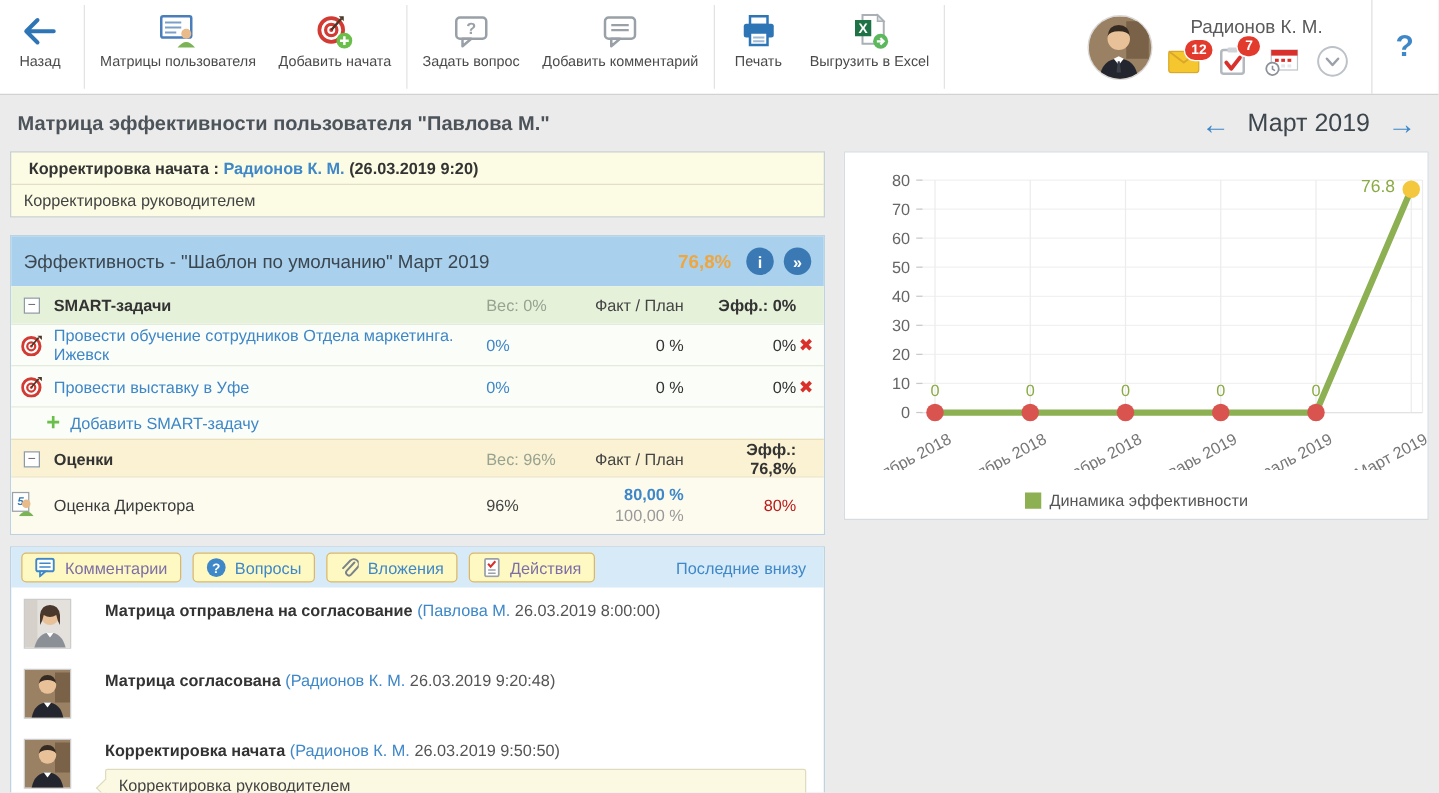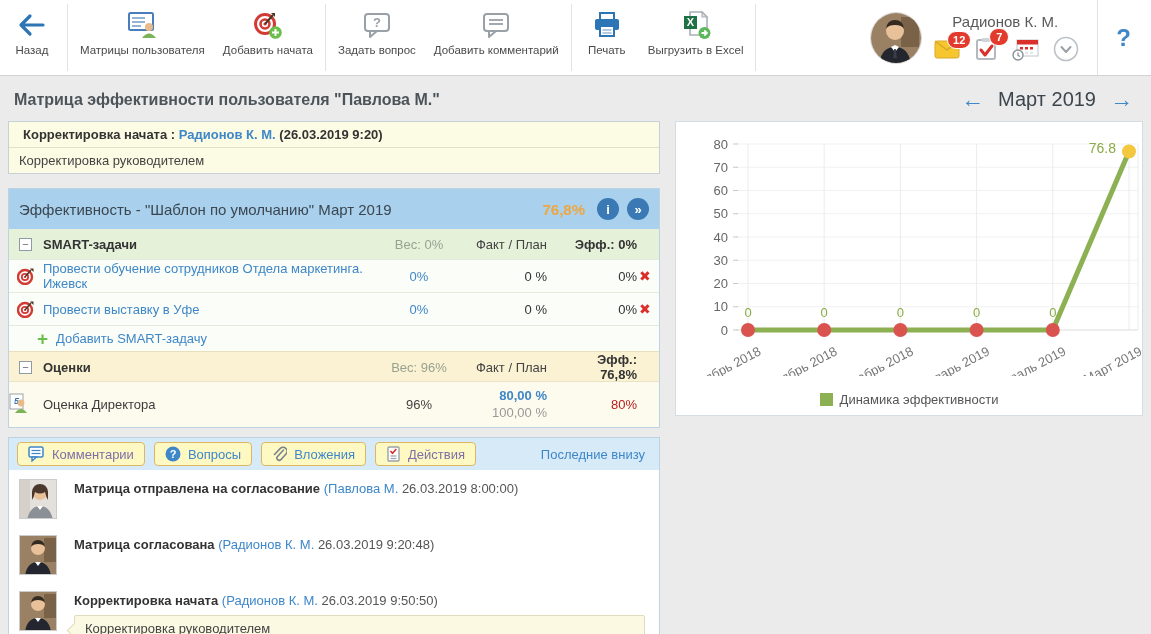--- a/index.html
+++ b/index.html
@@ -45,21 +45,21 @@
   .m-title { font-size:15px; color:#3b4650; }
   .m-right { margin-left:auto; display:flex; align-items:center; gap:8px; }
   .m-value { color:#efa63e; font-weight:bold; font-size:15px; margin-right:4px; }
   .circle-btn { width:22px; height:22px; border-radius:50%; background:#3a79b3; color:#fff; font-size:13px; font-weight:bold; display:flex; align-items:center; justify-content:center; cursor:pointer; }
   .row-grid { display:grid; grid-template-columns:34px 1fr 60px 112px 76px 22px; align-items:center; font-size:13px; }
   .sec-header { height:30px; }
   .sec-header.smart { background:#e6f1da; }
   .sec-header.grades { background:#faf2d2; border-top:1px solid #e8dfbd; }
   .collapse-box { width:13px; height:13px; border:1px solid #8f9ba3; background:#fff; color:#667; font-size:11px; line-height:11px; text-align:center; margin-left:10px; cursor:pointer; }
   .sec-name { font-weight:bold; color:#333; }
-  .col-weight { text-align:center; }
+  .col-weight { text-align:left; }
   .col-fp { text-align:right; padding-right:14px; }
   .col-eff { text-align:right; font-weight:bold; color:#333; }
   .hdr-gray { color:#98a290; font-weight:normal; }
   .hdr-dark { color:#444; font-weight:normal; }
   .task-row { height:33px; background:#fbfdf8; border-top:1px solid #e3ebdc; }
   .task-row .ticon-cell { display:flex; justify-content:center; }
   .task-link { color:#3e87c8; }
   .w-link { color:#3e87c8; }
   .fp-val { color:#333; }
   .eff-val { color:#333; font-weight:normal; }
@@ -74,21 +74,21 @@
   .fp-plan { color:#999; }
   .grade-eff { font-weight:normal; color:#b91c1c; }
 
   
   .comments-panel { margin-top:9px; border:1px solid #bed3e2; background:#fff; }
   .tab-bar { background:#d7eaf8; padding:4px 8px; display:flex; align-items:center; gap:9px; }
   .tab { background:#fef9c3; border:1px solid #ddb766; border-radius:4px; padding:3px 10px; font-size:13px; display:flex; align-items:center; gap:7px; cursor:pointer; }
   .tab-visited { color:#7d6fa5; }
   .tab-blue { color:#3e87c8; }
   .sort-link { margin-left:auto; color:#3e87c8; font-size:13px; padding-right:6px; }
-  .comment { display:flex; gap:17px; padding:9px 10px 7px 10px; }
+  .comment { display:flex; gap:27px; padding:9px 10px 7px 10px; }
   .c-avatar { width:38px; height:40px; border:1px solid #ccc; flex:none; overflow:hidden; }
   .c-body { flex:1; font-size:13px; padding-top:2px; }
   .c-title { font-weight:bold; color:#333; }
   .c-meta { color:#555; }
   .c-meta::before { content:"("; color:#3e87c8; }
   .c-meta::after { content:")"; color:#555; }
   .c-meta a { color:#3e87c8; }
   .c-bubble { position:relative; margin-top:7px; margin-right:4px; background:#fcf9e3; border:1px solid #dfdcbe; border-radius:2px; padding:5px 10px; font-size:13px; color:#444; }
   .c-bubble::before { content:""; position:absolute; left:-6px; top:9px; width:10px; height:10px; background:#fcf9e3; border-left:1px solid #dfdcbe; border-bottom:1px solid #dfdcbe; transform:rotate(45deg); }
 

